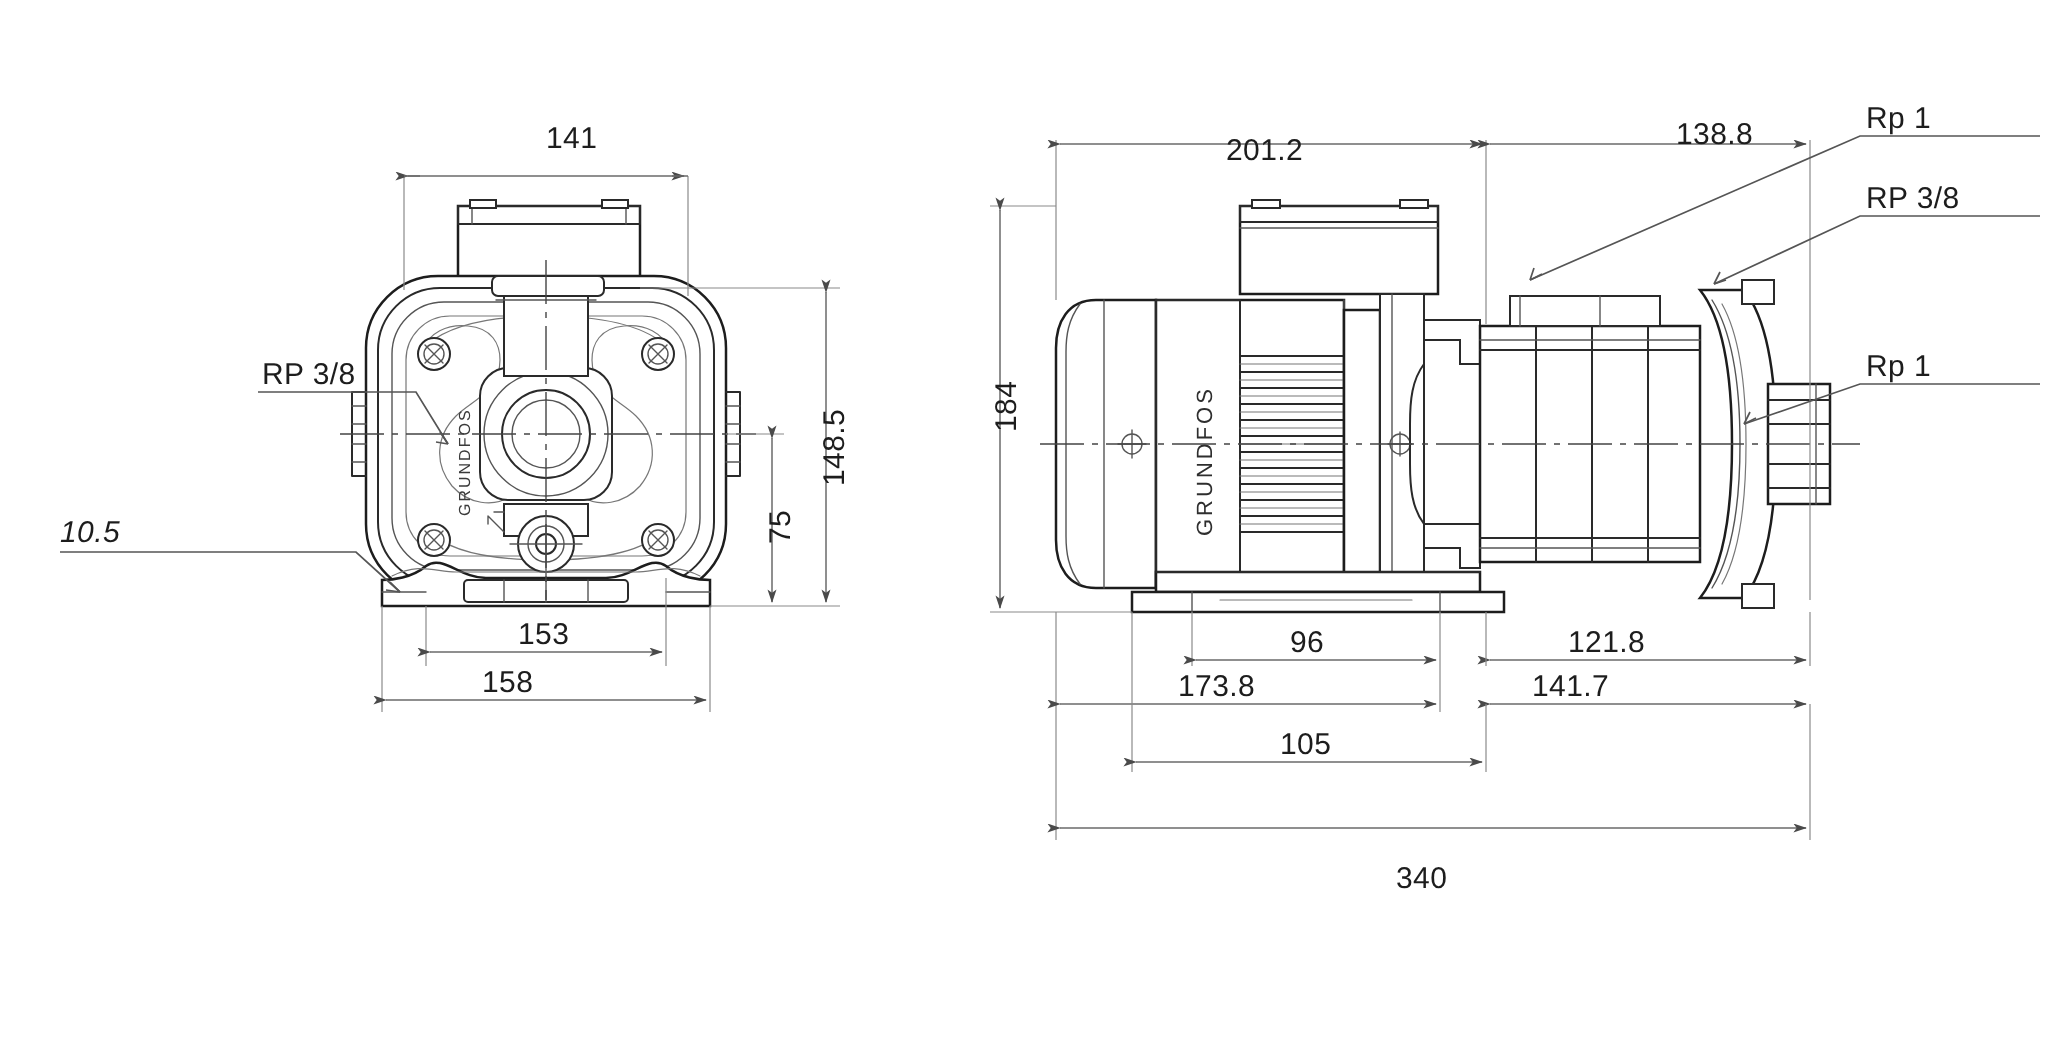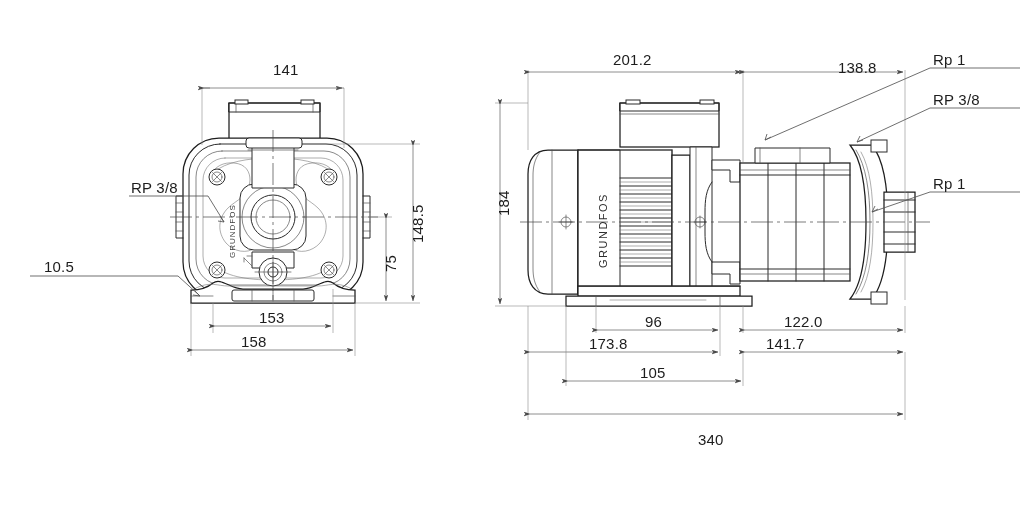--- a/index.html
+++ b/index.html
@@ -321,29 +321,29 @@
     </g>
   </svg>
 
   <div class="txt" style="left:273px;top:62px;">141</div>
   <div class="txt vert" style="left:410px;top:243px;">148.5</div>
   <div class="txt vert" style="left:383px;top:272px;">75</div>
   <div class="txt" style="left:259px;top:310px;">153</div>
   <div class="txt" style="left:241px;top:334px;">158</div>
 
   <div class="txt" style="left:131px;top:180px;">RP 3/8</div>
-  <div class="txt" style="left:44px;top:259px;">10.5</div>
+  <div class="txt" style="left:30px;top:259px;font-style:italic;">10.5</div>
 
   <div class="txt vert" style="left:229px;top:258px;font-size:8px;letter-spacing:1px;color:#3a3a3a;">GRUNDFOS</div>
 
-  <div class="txt" style="left:613px;top:52px;">201.2</div>
+  <div class="txt" style="left:613px;top:68px;">201.2</div>
   <div class="txt" style="left:794px;top:60px;margin-left:44px;">138.8</div>
   <div class="txt vert" style="left:496px;top:216px;">184</div>
   <div class="txt" style="left:645px;top:314px;">96</div>
-  <div class="txt" style="left:784px;top:314px;">122.0</div>
+  <div class="txt" style="left:784px;top:314px;">121.8</div>
   <div class="txt" style="left:589px;top:336px;">173.8</div>
   <div class="txt" style="left:766px;top:336px;">141.7</div>
   <div class="txt" style="left:640px;top:365px;">105</div>
   <div class="txt" style="left:698px;top:400px;margin-top:32px;">340</div>
 
   <div class="txt" style="left:933px;top:52px;">Rp 1</div>
   <div class="txt" style="left:933px;top:92px;">RP 3/8</div>
   <div class="txt" style="left:933px;top:176px;">Rp 1</div>
 
   <div class="txt vert" style="left:598px;top:268px;font-size:11px;letter-spacing:1.5px;color:#2e2e2e;">GRUNDFOS</div>

